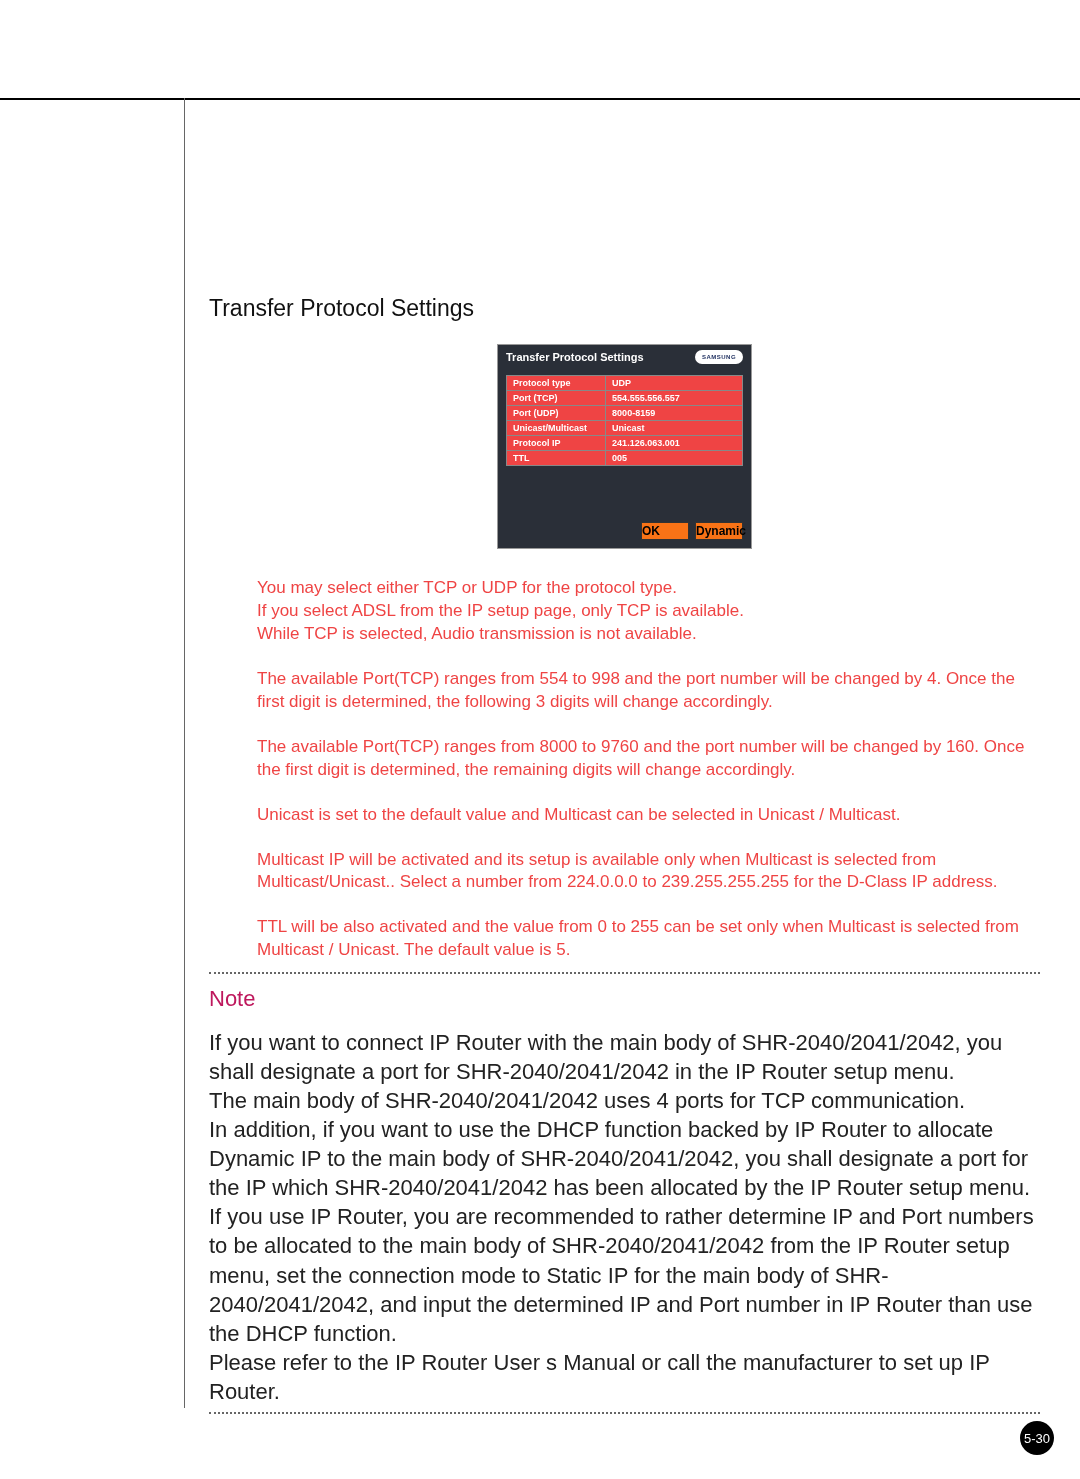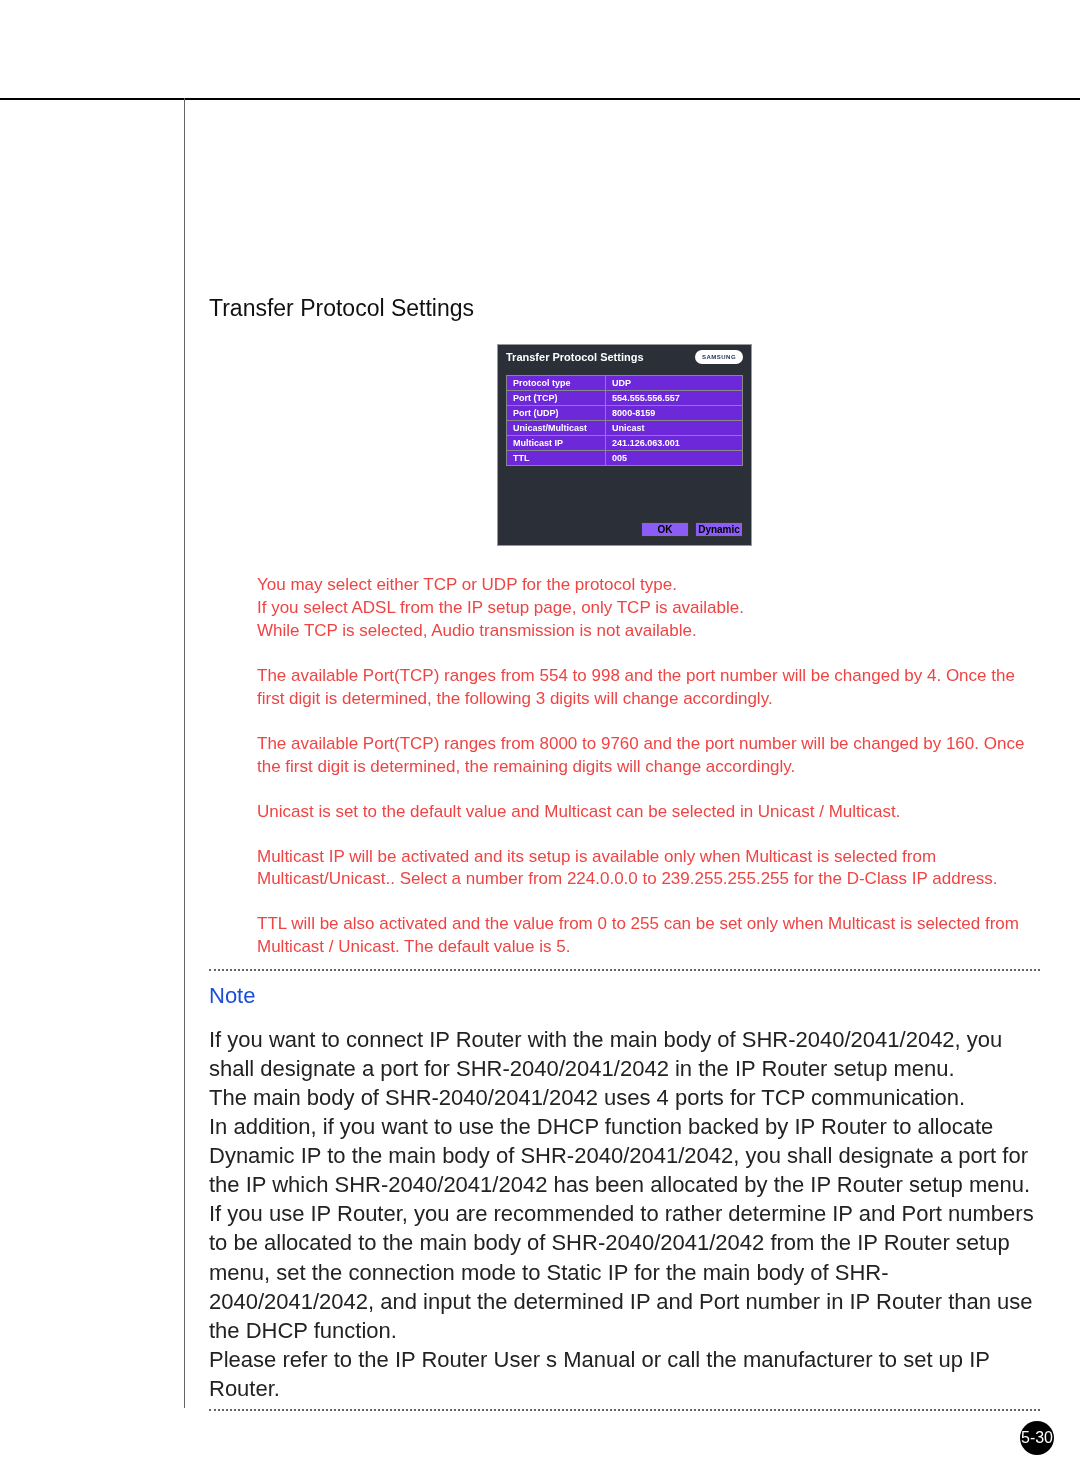--- a/index.html
+++ b/index.html
@@ -77,83 +77,82 @@
     }
     .settings-table {
       width: 100%;
       border-collapse: collapse;
     }
     .settings-table td {
       border: 1px solid #888;
       padding: 2px 6px;
       font-size: 9px;
       color: #fff;
-      background: #6d28d9;
+      background: #ef4444;
       font-weight: bold;
     }
     .settings-table td.label {
       width: 42%;
     }
     .dialog-footer {
       display: flex;
       justify-content: flex-end;
       gap: 6px;
       padding: 48px 8px 8px 8px;
     }
     .dlg-btn {
-      background: #8b5cf6;
+      background: #f97316;
       color: #000;
-      font-size: 10px;
+      font-size: 12px;
       font-weight: bold;
       border: 1px solid #333;
       padding: 1px 0;
       width: 48px;
-      text-align: center;
       cursor: pointer;
     }
     .body-text {
       margin-left: 48px;
       margin-right: 12px;
     }
     .para {
       font-size: 17px;
       line-height: 1.35;
       color: #ef4444;
       margin-bottom: 22px;
     }
     .dotted-rule {
       border: none;
       border-top: 2px dotted #666;
       margin: 6px 0 12px 0;
     }
     .note-heading {
       font-size: 22px;
       font-weight: normal;
-      color: #1d4ed8;
+      color: #be185d;
       margin: 8px 0 16px 0;
     }
     .note-text {
       font-size: 22px;
       line-height: 1.32;
       color: #222;
       margin-bottom: 2px;
     }
     .page-badge {
       position: absolute;
       right: 26px;
       bottom: 24px;
       width: 34px;
       height: 34px;
       border-radius: 50%;
       background: #000;
       color: #fff;
       display: flex;
       align-items: center;
       justify-content: center;
-      font-size: 16px;
+      font-size: 13px;
     }
   </style>
 </head>
 <body>
 
 <div class="top-rule"></div>
 <div class="left-rule"></div>
 
 <div class="content">
   <h2 class="section-title">Transfer Protocol Settings</h2>
@@ -176,21 +175,21 @@
         </tr>
         <tr>
           <td class="label">Port (UDP)</td>
           <td>8000-8159</td>
         </tr>
         <tr>
           <td class="label">Unicast/Multicast</td>
           <td>Unicast</td>
         </tr>
         <tr>
-          <td class="label">Multicast IP</td>
+          <td class="label">Protocol IP</td>
           <td>241.126.063.001</td>
         </tr>
         <tr>
           <td class="label">TTL</td>
           <td>005</td>
         </tr>
       </tbody>
         </table>
     </div>
     <div class="dialog-footer">

